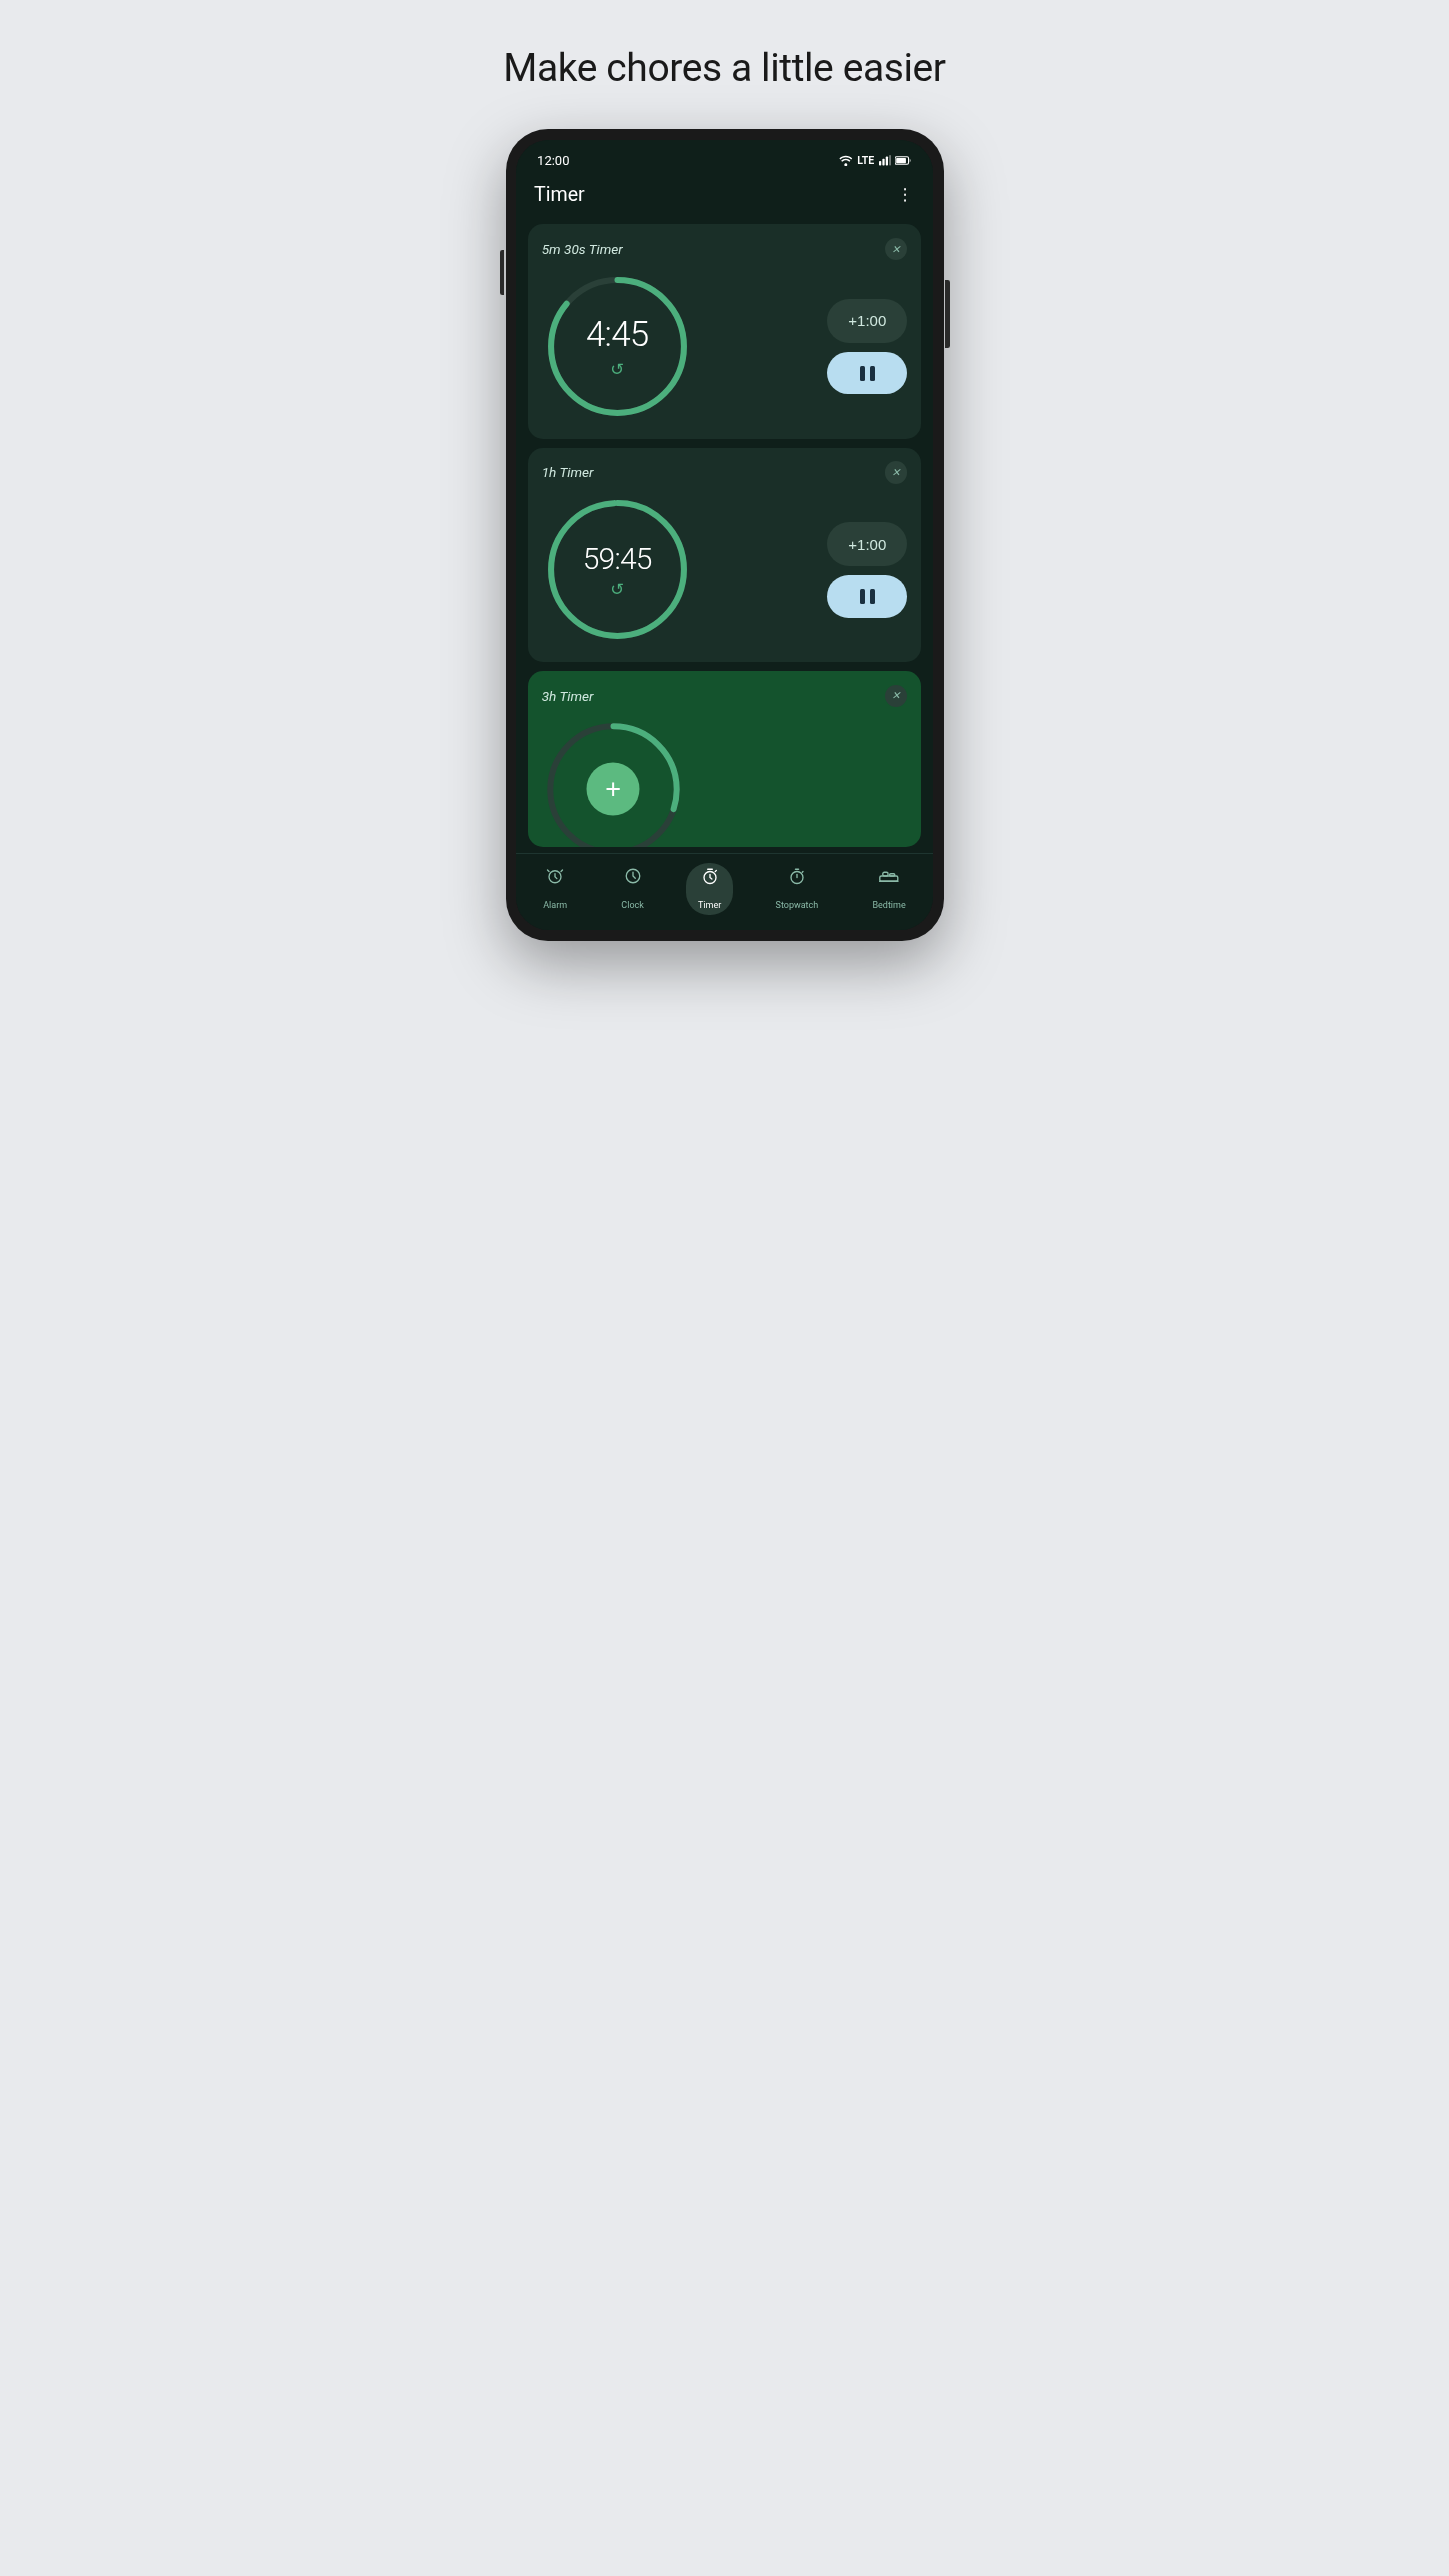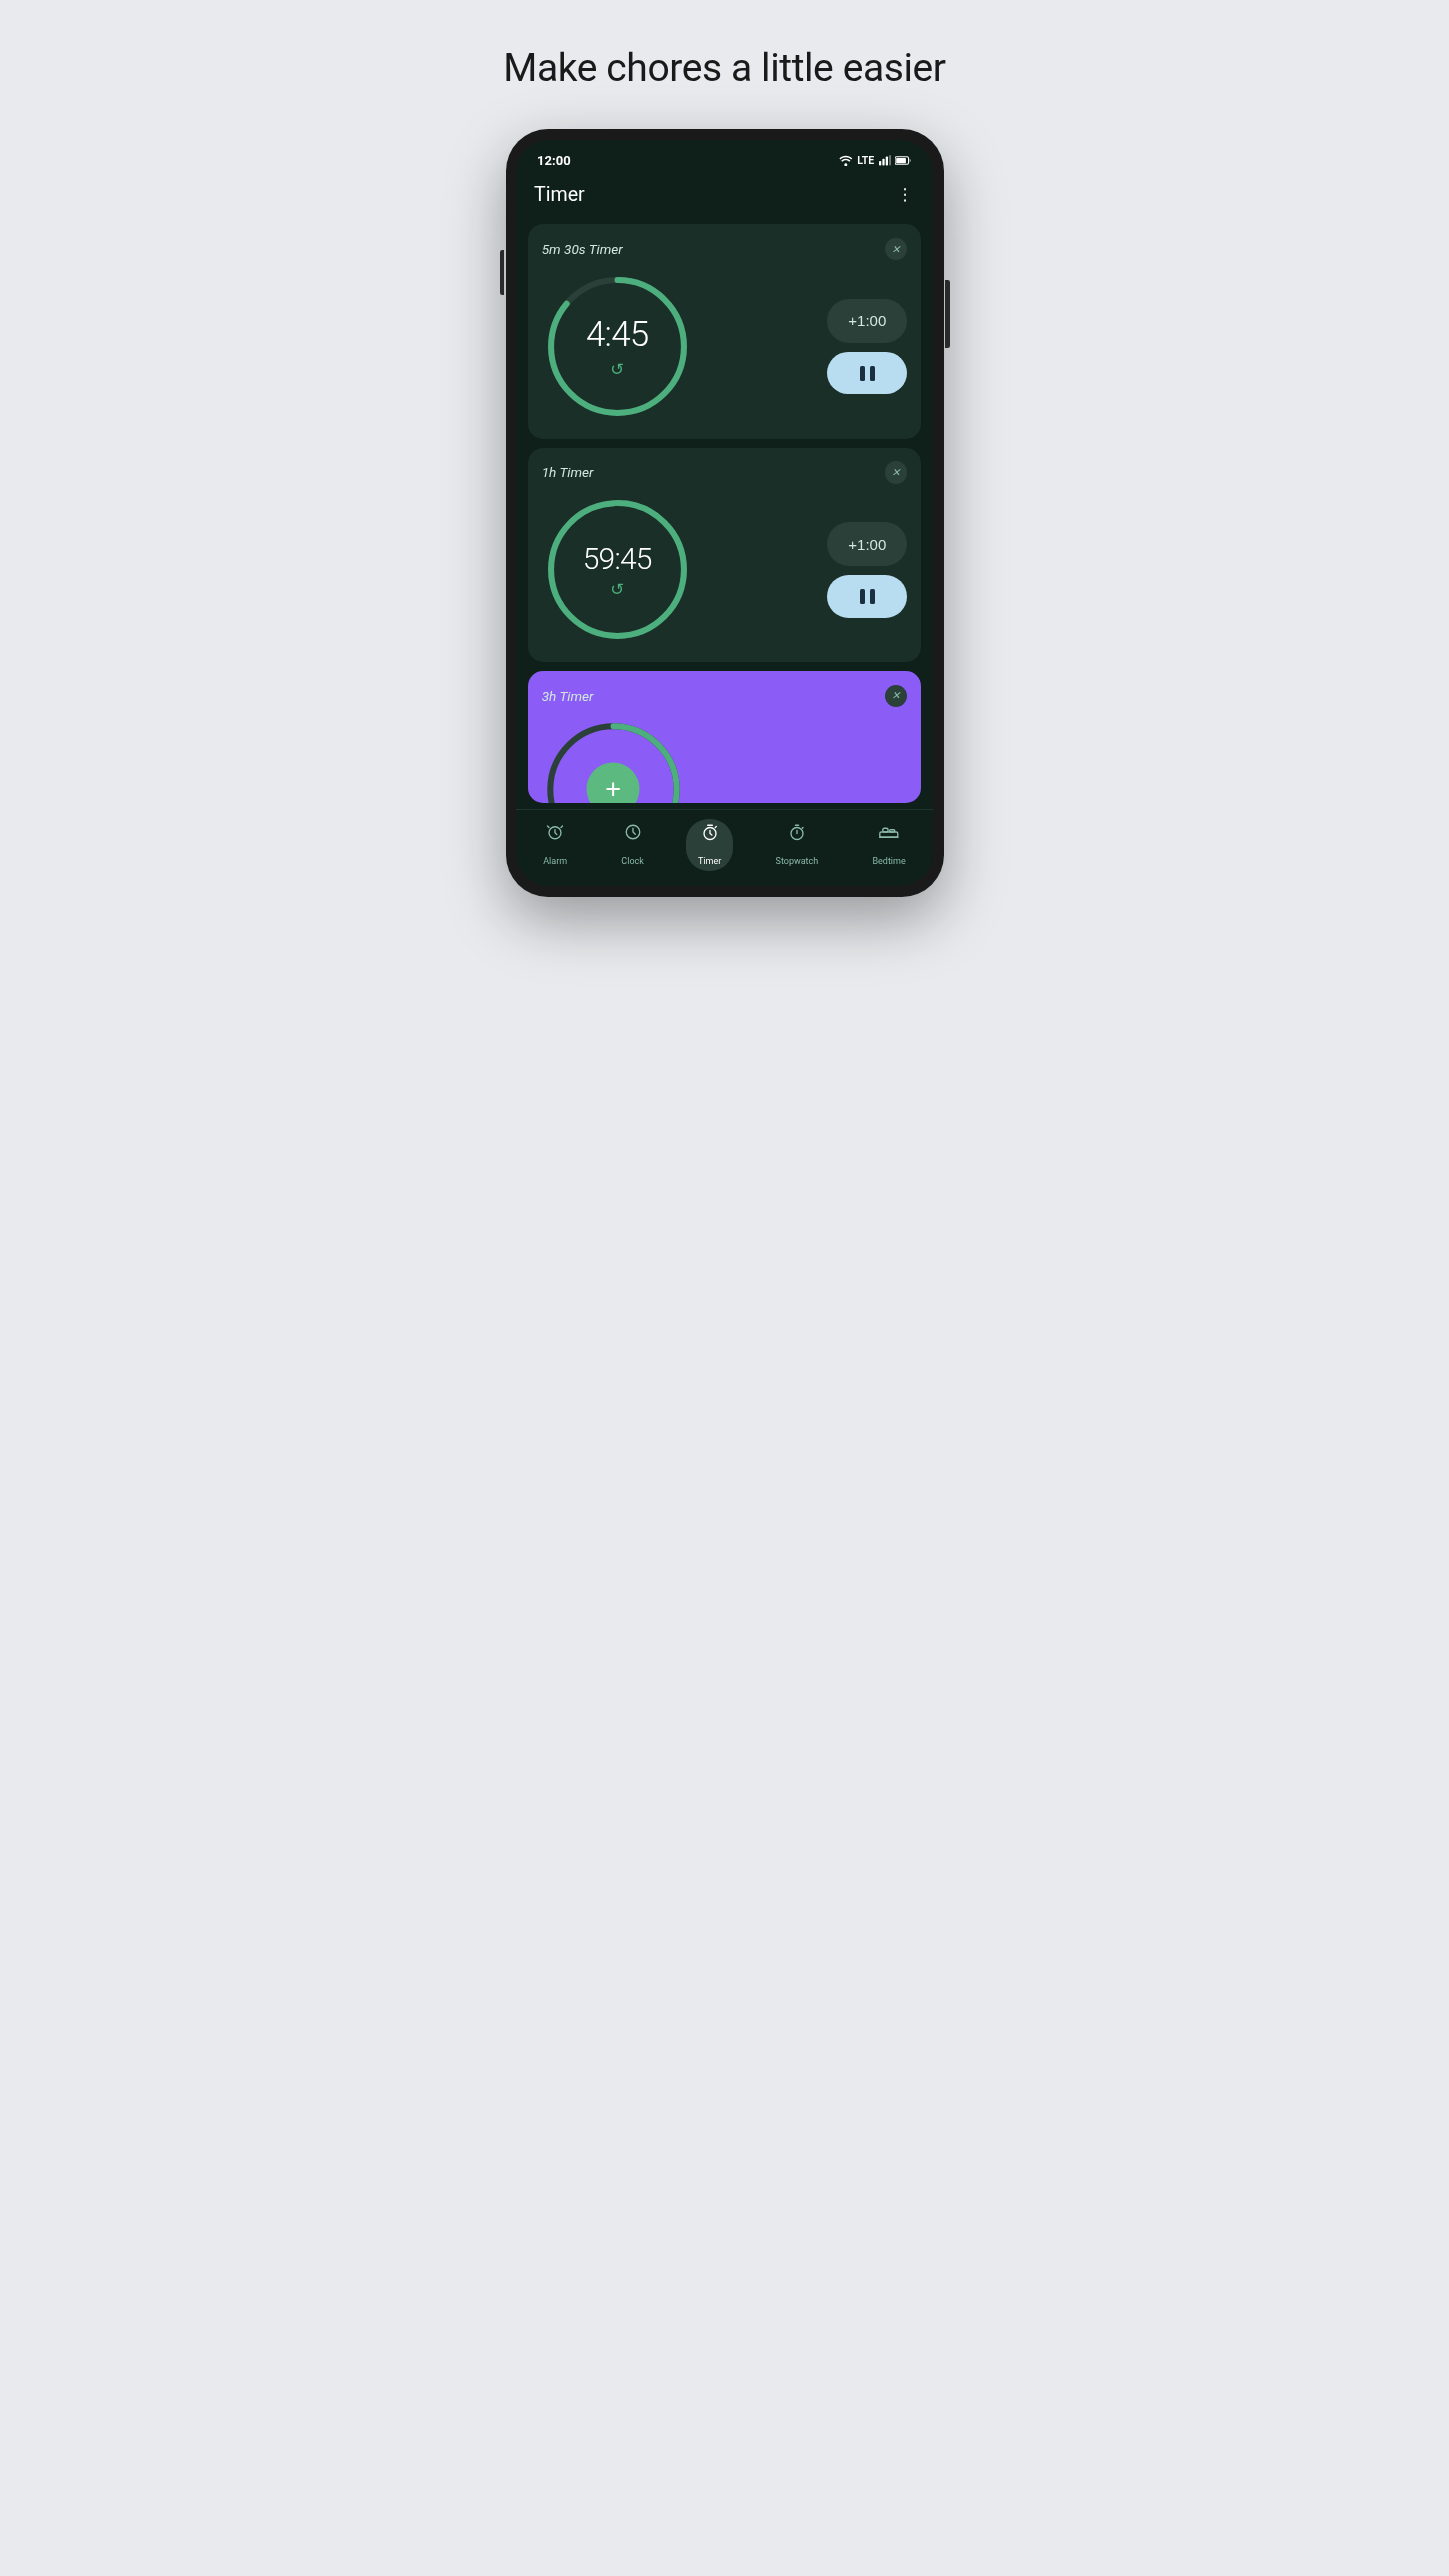--- a/index.html
+++ b/index.html
@@ -63,21 +63,21 @@
     .status-bar {
       display: flex;
       justify-content: space-between;
       align-items: center;
       padding: 13.6px 21px 7.5px;
       background: #0f1f1a;
     }
     .status-time {
       color: #fff;
       font-size: 13px;
-      font-weight: 700;
+      font-weight: 400;
     }
     .status-icons {
       display: flex;
       align-items: center;
       gap: 4.5px;
       color: #fff;
       font-size: 9.8px;
     }
     .status-icons svg {
       fill: white;
@@ -233,26 +233,26 @@
       display: flex;
       align-items: center;
       justify-content: center;
       position: absolute;
       top: 50%;
       left: 50%;
       transform: translate(-50%, -50%);
       z-index: 10;
     }
     .timer-card-partial {
-      background: #8b5cf6;
+      background: #14532d;
       border-radius: 15px;
       padding: 13.6px 13.6px 0;
       position: relative;
       overflow: hidden;
-      height: 132px;
+      height: 176px;
     }
     .bottom-nav {
       background: #0f1f1a;
       display: flex;
       justify-content: space-around;
       align-items: center;
       padding: 9px 0 15px;
       border-top: 0.8px solid #1e3530;
     }
     .nav-item {

